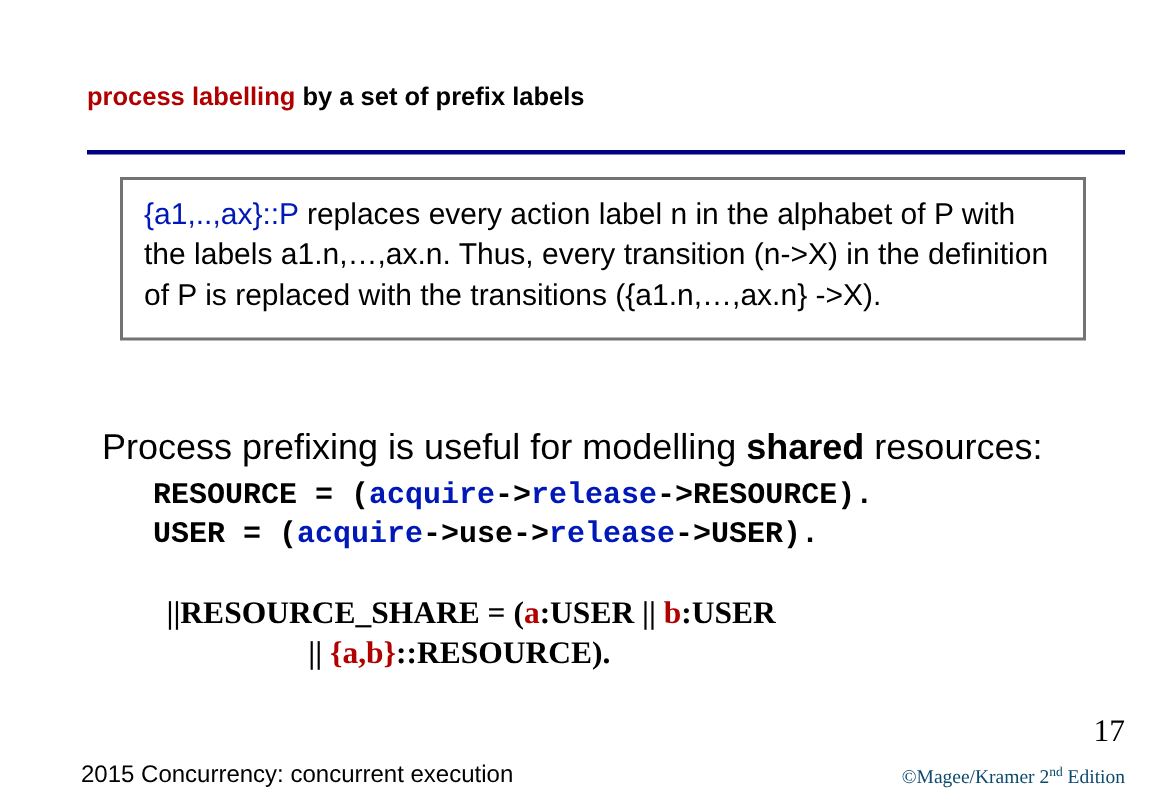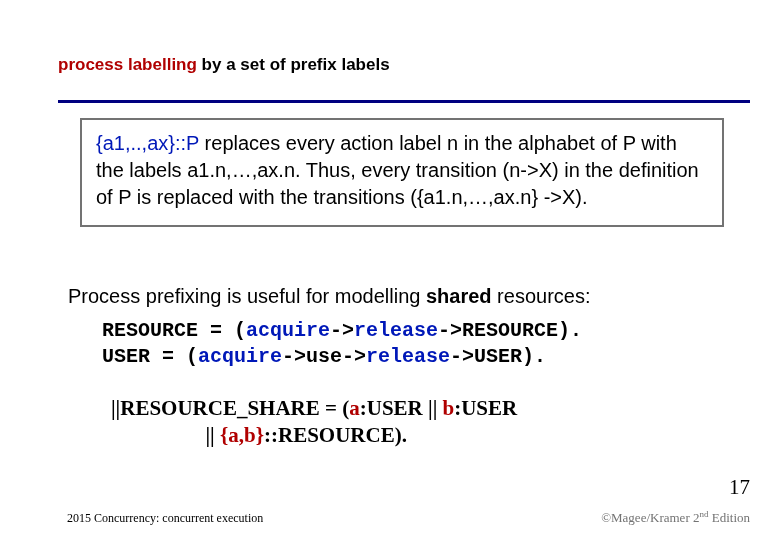--- a/index.html
+++ b/index.html
@@ -41,21 +41,21 @@
     border: 2px solid #737373;
     padding: 10px 14px 14px 14px;
     font-size: 20px;
     line-height: 1.35;
   }
   .def-box .blue { color: #0018b8; }
   .useful {
     position: absolute;
     top: 285px;
     left: 68px;
-    font-size: 20px;
+    font-size: 24px;
   }
   .useful .b { font-weight: bold; }
   .code1 {
     position: absolute;
     top: 318px;
     left: 102px;
     font-family: "Courier New", Courier, monospace;
     font-size: 20px;
     font-weight: bold;
     line-height: 1.3;
@@ -75,32 +75,32 @@
   .code2 .pref { color: #b00000; }
   .pagenum {
     position: absolute;
     right: 30px;
     bottom: 40px;
     font-size: 21px;
     font-family: "Times New Roman", Times, serif;
   }
   .foot-left {
     position: absolute;
-    left: 67px;
+    left: 54px;
     bottom: 14px;
-    font-size: 12px;
-    font-family: Liberation Serif, serif;
+    font-size: 16px;
+    font-family: Liberation Sans, sans-serif;
   }
   .foot-right {
     position: absolute;
     right: 30px;
     bottom: 14px;
     font-size: 13px;
     font-family: "Times New Roman", Times, serif;
-    color: #737373;
+    color: #0c4a6e;
   }
   .foot-right sup { font-size: 9px; }
 </style>
 </head>
 <body>
 
 <div class="slide">
 
   <div class="title">
     <span class="red">process labelling</span><span> by a set of prefix labels</span>

